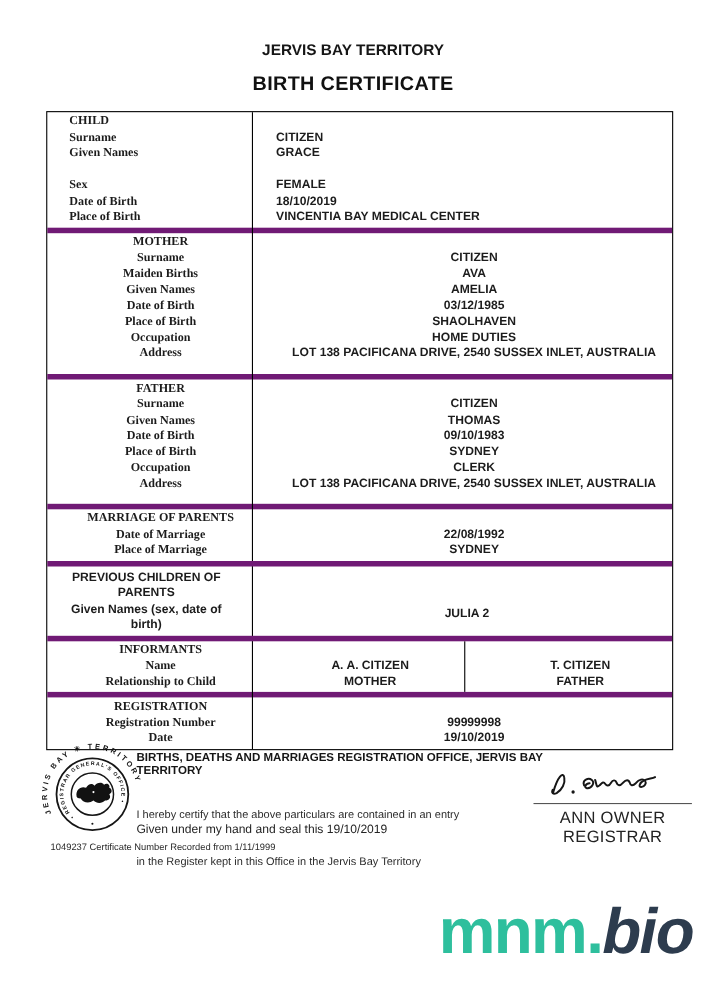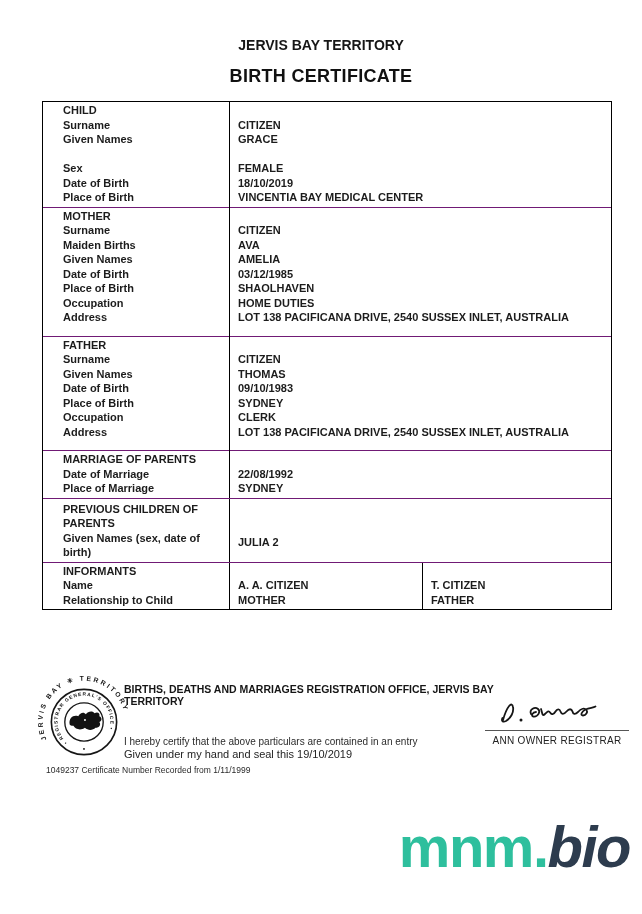--- a/index.html
+++ b/index.html
@@ -22,24 +22,24 @@
   
   .cert-table {
     position:relative;
     margin:14px 0 0 42px;
     width:570px;
     border:1.6px solid #000;
     font-size:11px; font-weight:bold; color:#1c1c1c;
   }
   .vline { position:absolute; top:0; bottom:0; left:186px; width:1px; background:#000; }
   .sec { padding:1px 0 2px; }
-  .sec + .sec { border-top:1px solid #701a75; }
+  .sec + .sec { border-top:5px solid #701a75;text-align:center; }
   .trow { display:grid; grid-template-columns:186px 1fr; min-height:14.5px; line-height:14.5px; }
-  .lc { padding-left:20px; }
-  .vc { padding-left:9px; }
+  .lc { padding-left:20px;font-family:Liberation Serif, serif; }
+  .vc { padding-left:22px; }
   .blank-small { min-height:9px; }
 
   .sec.prev { position:relative; display:grid; grid-template-columns:186px 1fr; min-height:52px; padding:2px 0; }
   .prev-l { padding:1px 26px 0 20px; line-height:14.5px; }
   .prev-v { padding:34px 0 0 9px; line-height:14.5px; }
 
   .sec.informants { position:relative; }
   .trow.inf { grid-template-columns:186px 193px 1fr; }
   .inf-vline { position:absolute; top:0; bottom:0; left:379px; width:1px; background:#000; }
 
@@ -47,21 +47,21 @@
   .seal { position:absolute; left:36px; top:674px; width:96px; height:96px; }
   .office-block { position:absolute; left:124px; top:683px; width:400px; }
   .office-title { font-size:10.5px; font-weight:bold; color:#161616; margin-bottom:4px; }
   .certify { font-size:10px; color:#2c2c2c; line-height:13.5px;margin-top:28px; }
   .given-line { position:absolute; left:124px; top:748px; font-size:11px; color:#242424;text-align:center; }
   .cert-number { position:absolute; left:46px; top:765px; font-size:8.5px; color:#2a2a2a; }
 
   .signature-block { position:absolute; top:693px; right:13px; width:144px; text-align:center; }
   .sig-svg { display:block; margin:0 auto 1px; }
   .sig-line { border-top:1px solid #555; width:100%; }
-  .registrar-name { margin-top:4px; font-size:10px; letter-spacing:0.3px; color:#222; }
+  .registrar-name { margin-top:4px; font-size:15px; letter-spacing:0.3px; color:#222; }
 
   
   .brand { position:absolute; top:818px; right:12px; font-size:58px; font-weight:bold; letter-spacing:-1.5px; line-height:1; }
   .brand-primary { color:#2ebf9d; }
   .brand-secondary { color:#2d3c4e; font-style:italic;margin-top:48px; }
 
   
   .seal-outer-text { font-size:7px; font-weight:bold; letter-spacing:2.4px; fill:#111; }
   .seal-inner-text { font-size:5px; font-weight:bold; letter-spacing:1.1px; fill:#111; }
 </style>
@@ -218,37 +218,52 @@
         <div class="vc">A. A. CITIZEN</div>
         <div class="vc">T. CITIZEN</div>
       </div>
       <div class="trow inf">
         <div class="lc">Relationship to Child</div>
         <div class="vc">MOTHER</div>
         <div class="vc">FATHER</div>
       </div>
     </div>
 
+    <div class="sec">
+      <div class="trow">
+        <div class="lc">REGISTRATION</div>
+          <div class="vc"></div>
+      </div>
+      <div class="trow">
+        <div class="lc">Registration Number</div>
+        <div class="vc">99999998</div>
+      </div>
+      <div class="trow">
+        <div class="lc">Date</div>
+        <div class="vc">19/10/2019</div>
+      </div>
+    </div>
   </div>
 
   <svg class="seal" viewBox="0 0 100 100">
     <path id="sealOuterPath" d="M50,93 a43,43 0 1,1 0.01,0" fill="none"></path>
     <path id="sealInnerPath" d="M50,77.5 a27.5,27.5 0 1,1 0.01,0" fill="none"></path>
     <circle cx="50" cy="50" r="34" fill="none" stroke="#161616" stroke-width="1.7"></circle>
     <circle cx="50" cy="50" r="20" fill="none" stroke="#161616" stroke-width="1.4"></circle>
     <text class="seal-outer-text"><textPath href="#sealOuterPath" startOffset="18%">JERVIS BAY ✳ TERRITORY</textPath></text>
     <text class="seal-inner-text"><textPath href="#sealInnerPath" startOffset="11%">• REGISTRAR GENERAL'S OFFICE •</textPath></text>
     <path fill="#121212" d="M35 52 C34 46 39 42 44 44 C46 40 50 39 52 42 C54 39 59 38 61 41 C64 39 67 41 66 44 C69 45 69 49 66 50 C68 53 66 56 62 56 C59 59 54 59 51 56 C47 59 41 58 39 54 C36 54 35 53 35 52 Z"></path>
     <circle cx="51" cy="48" r="1" fill="#ffffff"></circle>
     <circle cx="50" cy="78" r="1" fill="#161616"></circle>
   </svg>
 
   <div class="office-block">
     <div class="office-title">BIRTHS, DEATHS AND MARRIAGES REGISTRATION OFFICE, JERVIS BAY TERRITORY</div>
     <div class="certify">I hereby certify that the above particulars are contained in an entry</div>
+    <div class="certify">in the Register kept in this Office in the Jervis Bay Territory</div>
   </div>
 
   <div class="given-line">Given under my hand and seal this 19/10/2019</div>
   <div class="cert-number">1049237 Certificate Number Recorded from 1/11/1999</div>
 
   <div class="signature-block">
     <svg class="sig-svg" width="132" height="36" viewBox="0 0 132 36">
       <g fill="none" stroke="#161616" stroke-width="1.8" stroke-linecap="round" stroke-linejoin="round">
         <path d="M12 27 C16 13 21 8 22 14 C23 19 20 25 15 28 C12 29.5 10 28 11.5 25"></path>
         <path d="M40 21 C38 16 44 13.5 47 16 C50 18.5 47 24 42.5 23.5 C39.5 23 41.5 19 45 19"></path>

